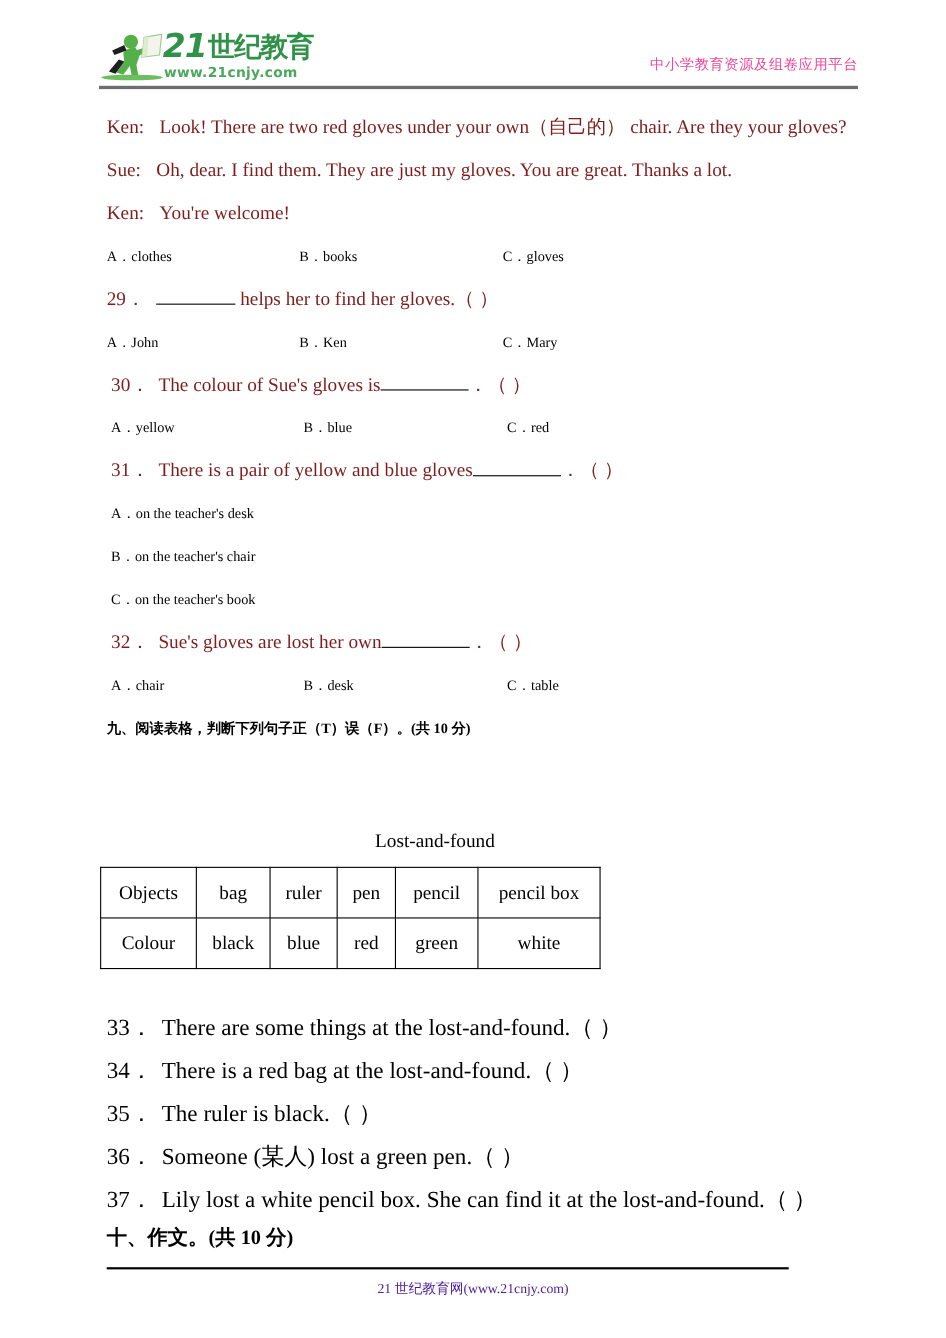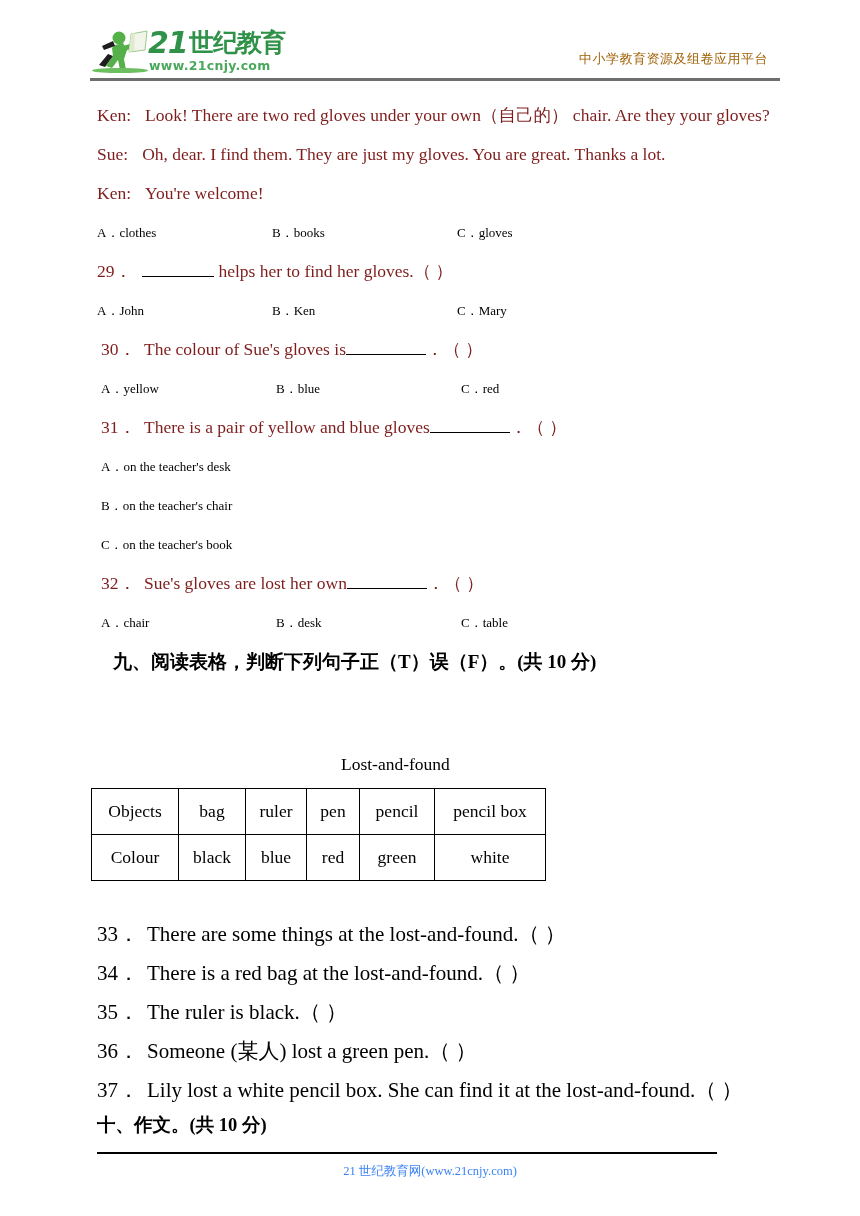--- a/index.html
+++ b/index.html
@@ -89,25 +89,25 @@
     position: absolute;
     left: 2px;
     top: 44px;
     width: 56px;
     height: 5px;
     background: #6cbf5e;
     border-radius: 50%/60%;
   }
   .header-right {
     position: absolute;
-    right: 12px;
+    right: 0;
     top: 26px;
     font-family: "DejaVu Sans", sans-serif;
     font-size: 13px;
-    color: #a16207;
+    color: #ec4899;
     letter-spacing: 0.5px;
     white-space: nowrap;
   }
   .header-rule {
     position: absolute;
     left: 90px;
     top: 78px;
     width: 690px;
     height: 3px;
     background: #6e6e6e;
@@ -145,26 +145,25 @@
   .opt-row {
     font-size: 13px;
     line-height: 39px;
     white-space: nowrap;
     display: block;
   }
   .opt {
     display: inline-block;
   }
   .sec-head {
-    font-size: 19px;
+    font-size: 13px;
     font-weight: bold;
     line-height: 40px;
     white-space: nowrap;
     font-family: "Liberation Serif", "DejaVu Serif", serif;
-    margin-left: 16px;
   }
 
   
   .table-title {
     position: absolute;
     left: 97px;
     top: 754px;
     width: 660px;
     font-size: 17.5px;
     text-align: left;
@@ -221,21 +220,21 @@
     height: 1.5px;
     background: #000;
   }
   .footer-link {
     position: absolute;
     left: 0;
     top: 1163px;
     width: 860px;
     text-align: center;
     font-size: 12.5px;
-    color: #3b82f6;
+    color: #4c1d95;
     font-family: "Liberation Serif", "DejaVu Serif", serif;
   }
 </style>
 </head>
 <body>
 
 <div class="page">
 
   <div class="header">
     <div class="logo">

